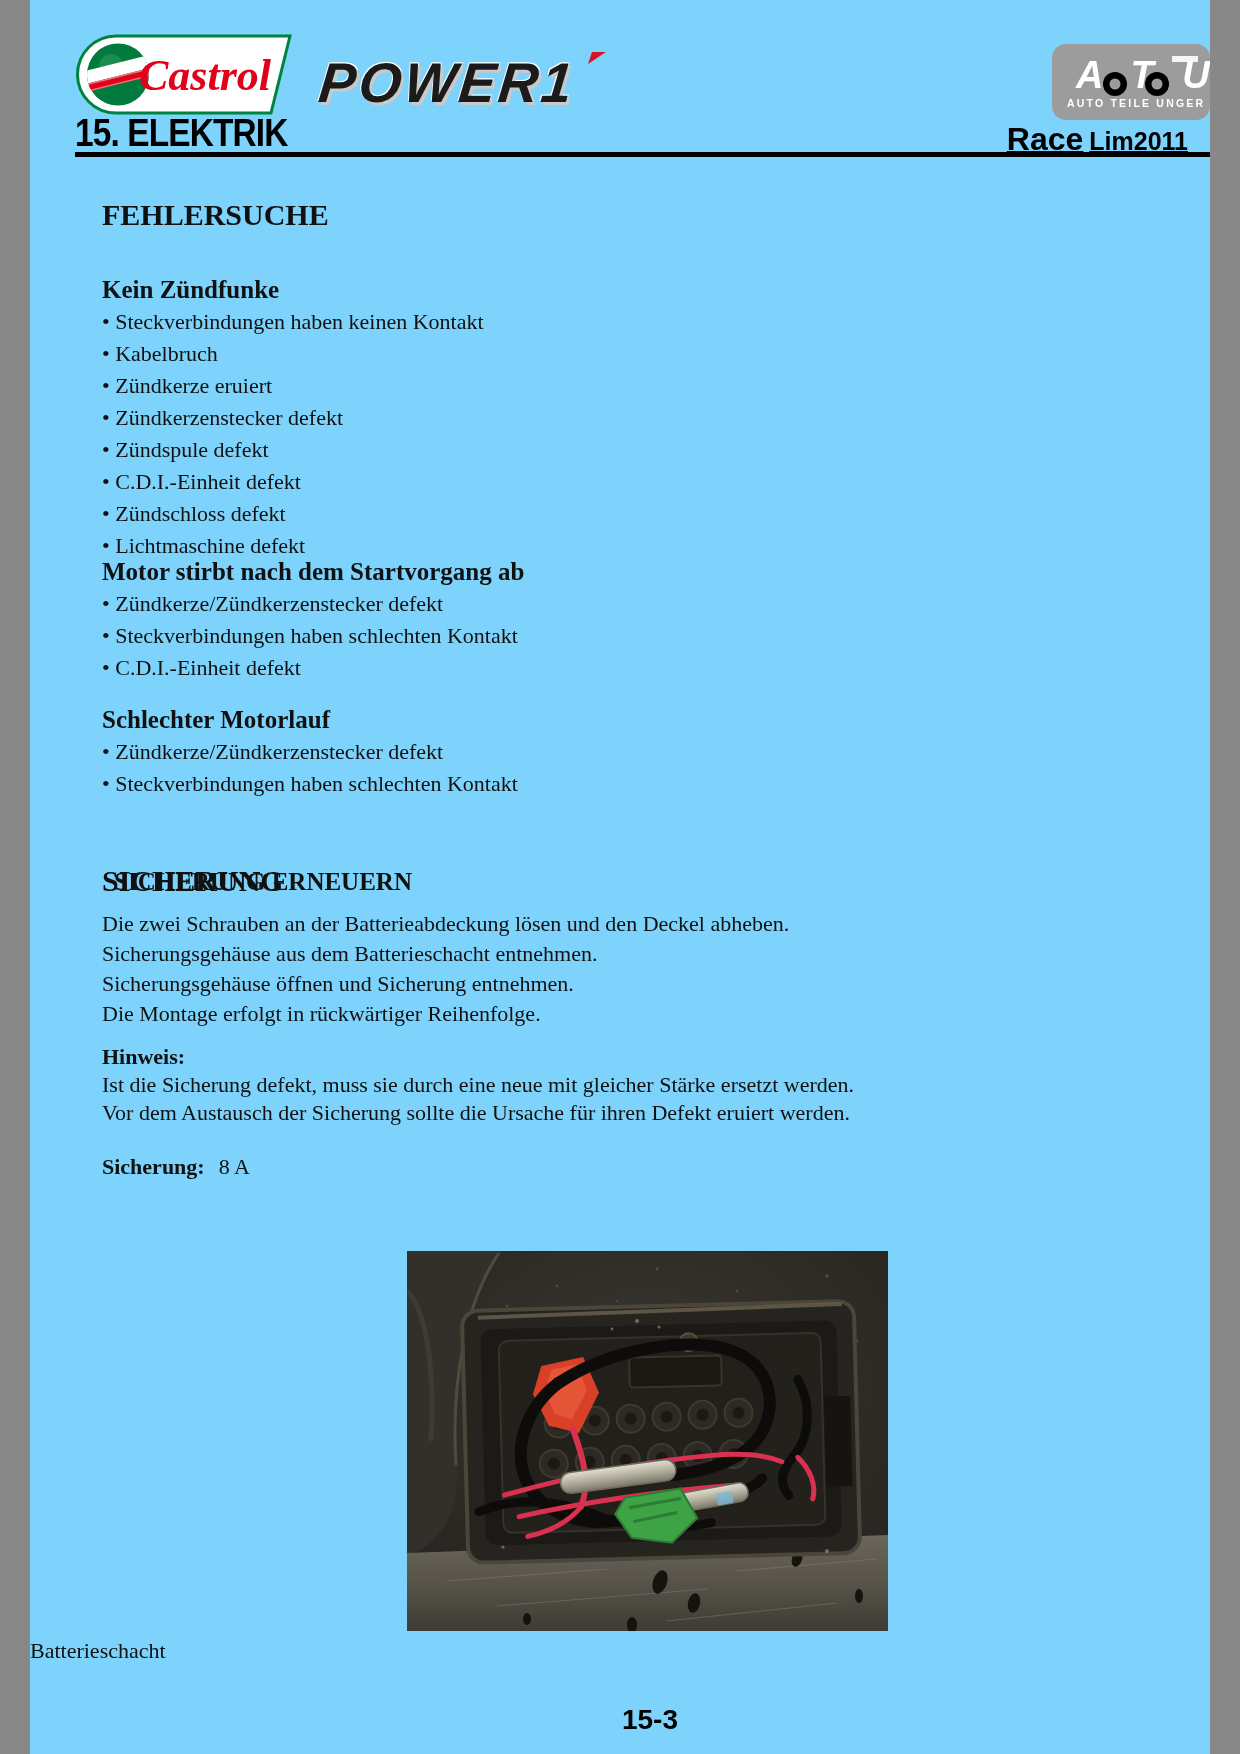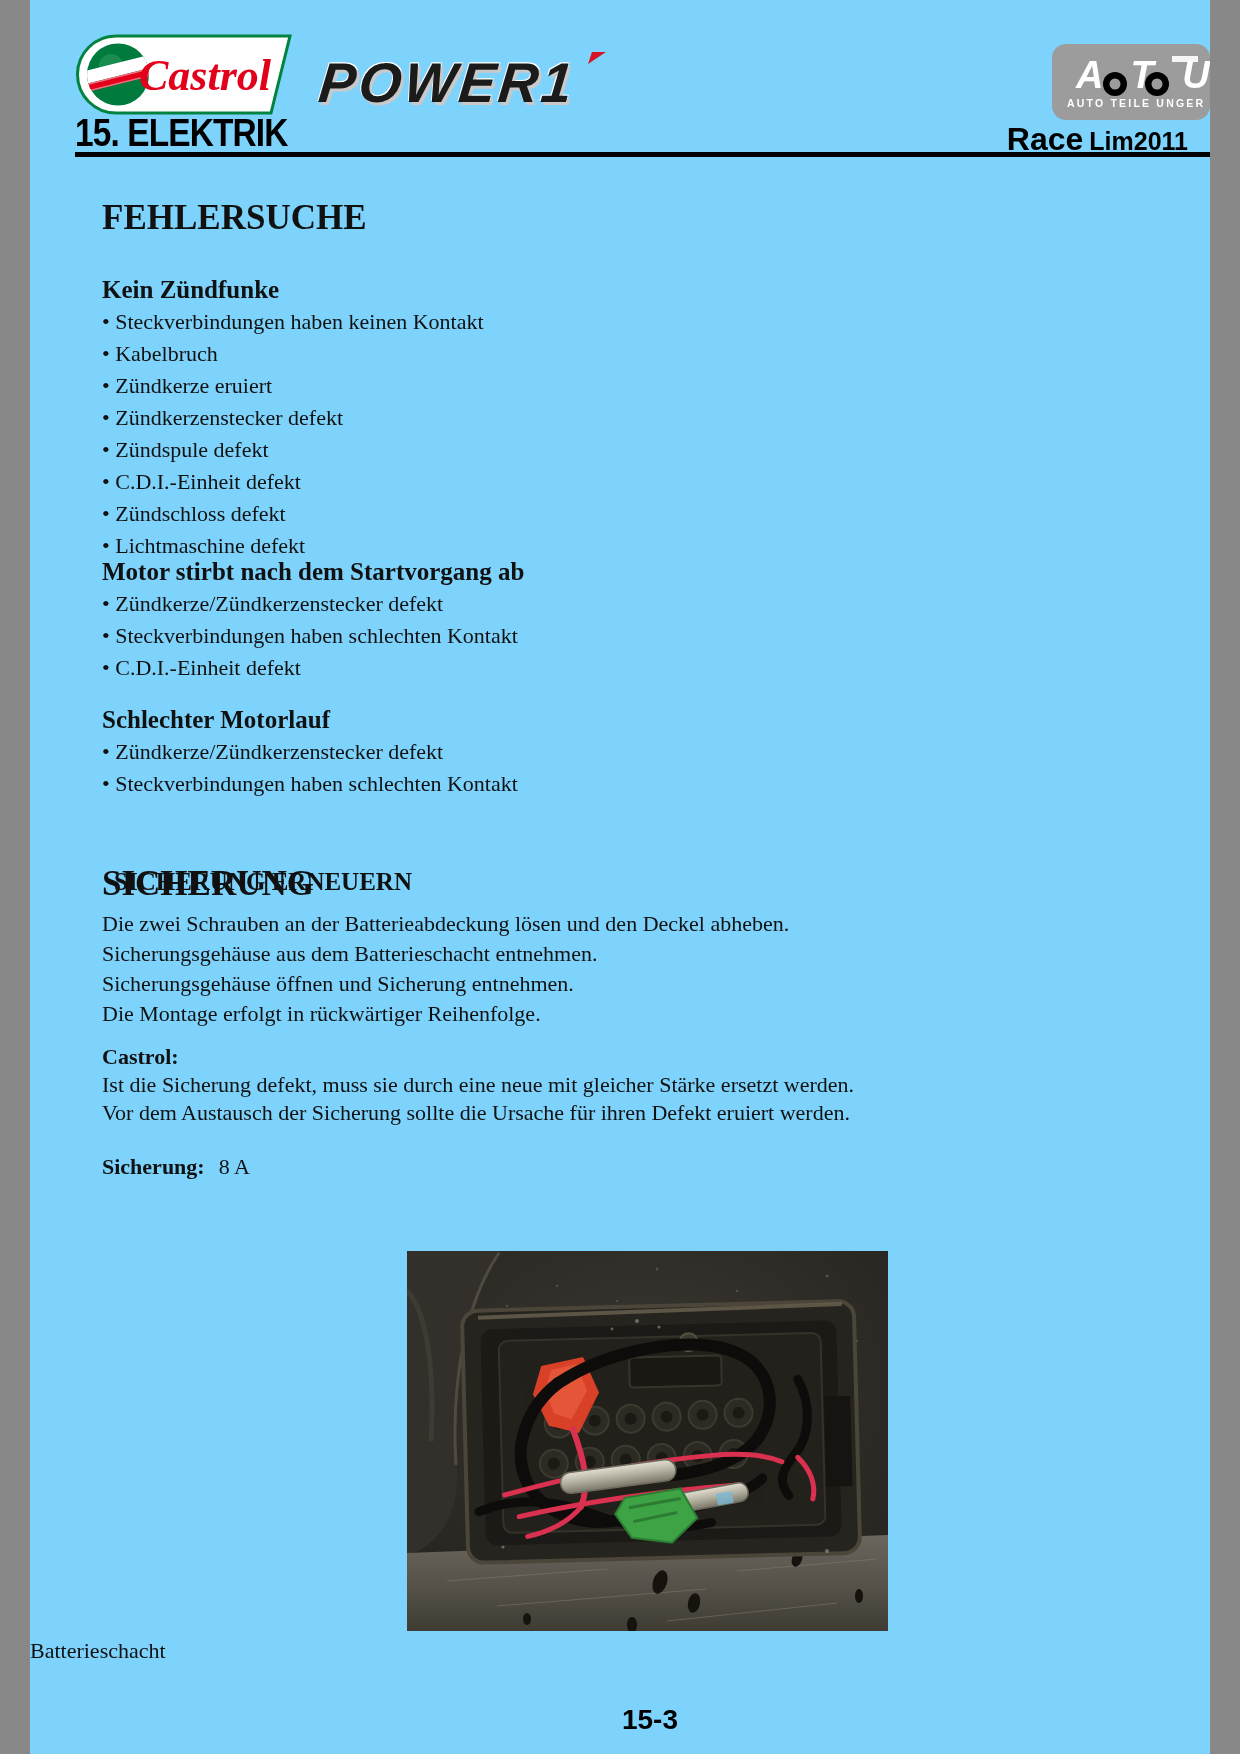--- a/index.html
+++ b/index.html
@@ -26,28 +26,28 @@
   }
   .atu-logo { position:absolute; left:1022px; top:44px; }
   .chapter-title {
     position:absolute; left:45px; top:112px;
     font-family:"Liberation Sans", sans-serif; font-weight:bold; font-size:38px;
     letter-spacing:-1px; color:#000;
     transform:scaleX(.88); transform-origin:left top; white-space:nowrap;
   }
   .race-title {
     position:absolute; right:22px; top:121px; text-align:right;
-    font-family:"Liberation Sans", sans-serif; font-weight:bold; color:#000; white-space:nowrap;
+    font-family:"Liberation Sans", sans-serif; font-weight:bold; color:#000; white-space:nowrap;text-decoration:underline;
   }
   .race-title .race { font-size:32px; letter-spacing:0; }
   .race-title .variant { font-size:25px; margin-left:6px; }
   .header-rule { position:absolute; left:45px; top:152px; width:1173px; height:5px; background:#000; }
 
   
-  .h1 { position:absolute; left:72px; font-size:35px; font-weight:bold; white-space:nowrap; }
+  .h1 { position:absolute; left:72px; font-size:30px; font-weight:bold; white-space:nowrap; }
   .h2 { font-size:25px; font-weight:bold; white-space:nowrap; }
   .body-block { position:absolute; left:72px; white-space:nowrap; }
   ul.bullets { list-style:none; }
   ul.bullets li { font-size:22px; line-height:32px; white-space:nowrap; }
   ul.bullets li::before { content:"\2022\00a0"; font-size:22px; }
   .para-line { font-size:22px; line-height:30px; white-space:nowrap; }
   .note-line { font-size:22px; line-height:28px; white-space:nowrap; }
   .spec-line { position:absolute; left:72px; top:1154px; font-size:22px; white-space:nowrap; }
   .spec-line .lbl { font-weight:bold; }
   .spec-line .val { margin-left:14px; }
@@ -150,21 +150,21 @@
   <div class="body-block h2" style="top:868px;margin-left:12px;">SICHERUNG ERNEUERN</div>
 
   <div class="body-block" style="top:909px;">
     <div class="para-line">Die zwei Schrauben an der Batterieabdeckung lösen und den Deckel abheben.</div>
     <div class="para-line">Sicherungsgehäuse aus dem Batterieschacht entnehmen.</div>
     <div class="para-line">Sicherungsgehäuse öffnen und Sicherung entnehmen.</div>
     <div class="para-line">Die Montage erfolgt in rückwärtiger Reihenfolge.</div>
   </div>
 
   <div class="body-block" style="top:1043px;">
-    <div class="note-line h2">Castrol:</div>
+    <div class="note-line h2">Hinweis:</div>
     <div class="note-line">Ist die Sicherung defekt, muss sie durch eine neue mit gleicher Stärke ersetzt werden.</div>
     <div class="note-line">Vor dem Austausch der Sicherung sollte die Ursache für ihren Defekt eruiert werden.</div>
   </div>
 
   <div class="spec-line">
     <span class="lbl">Sicherung:</span><span class="val">8 A</span>
   </div>
 
   <div class="figure">
     <svg width="481" height="380" viewBox="0 0 481 380">

